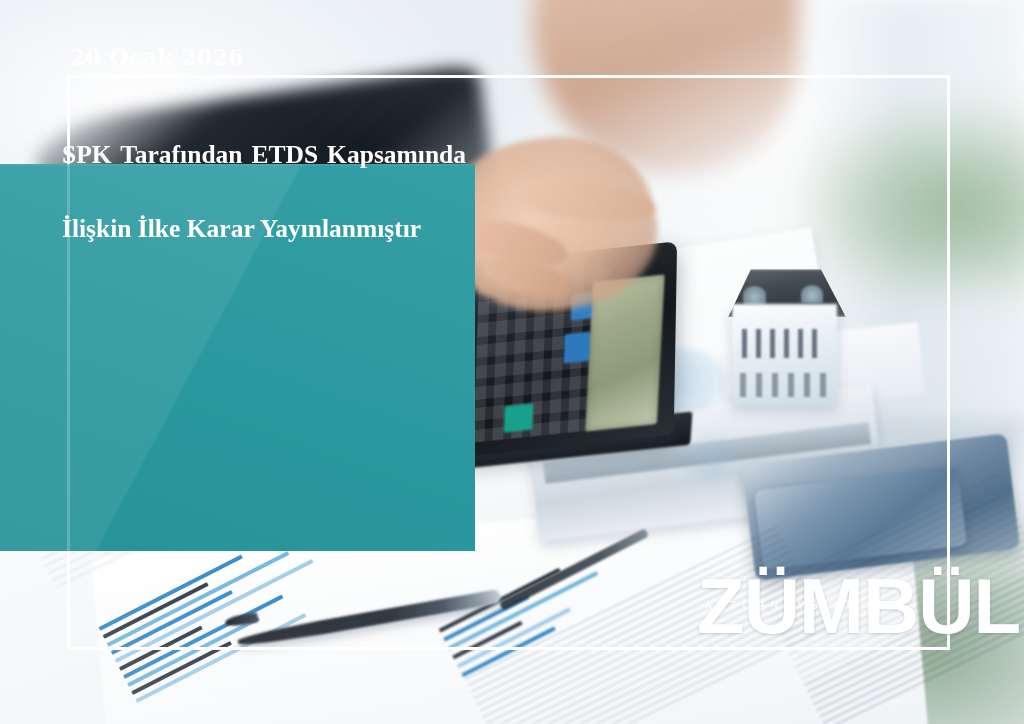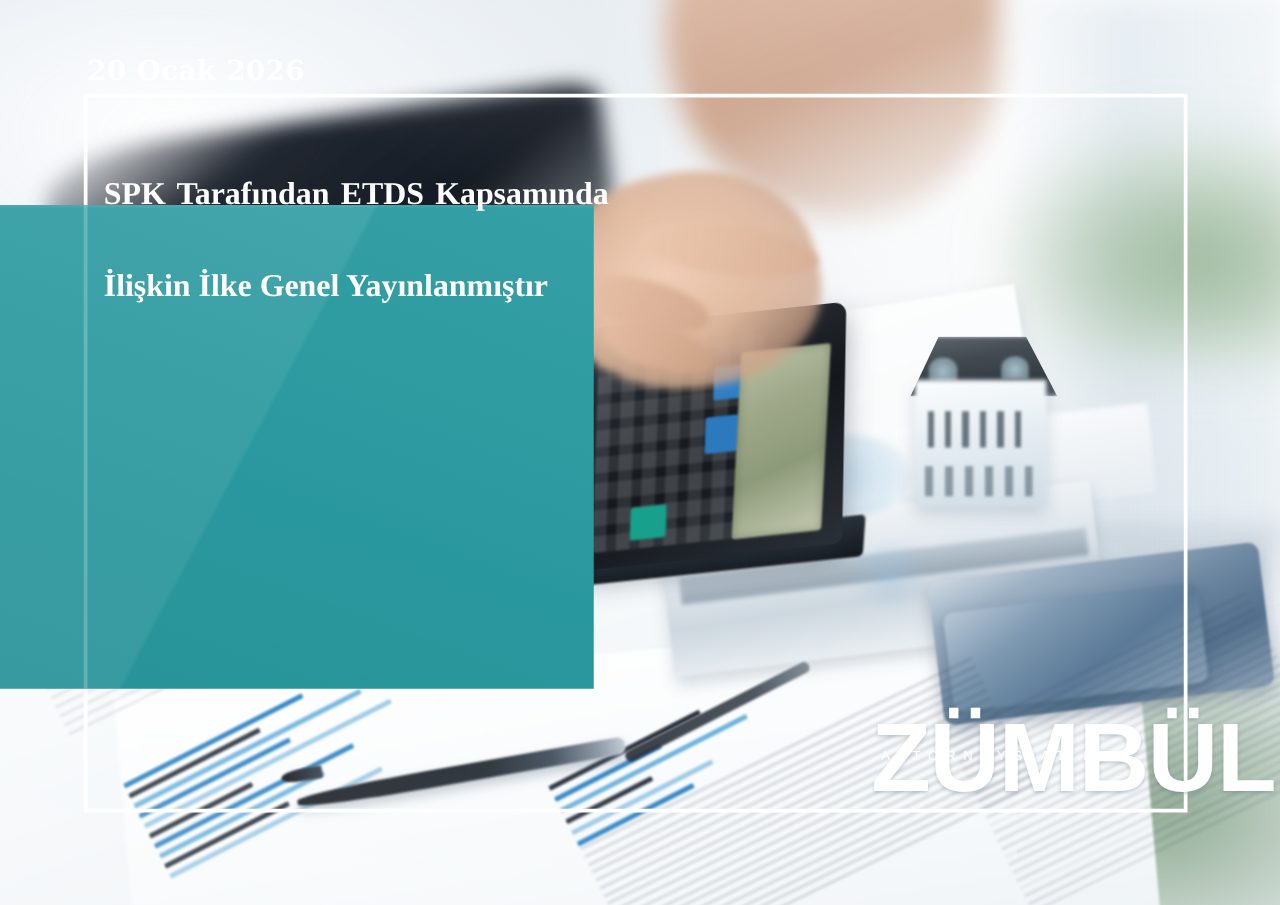--- a/index.html
+++ b/index.html
@@ -434,21 +434,20 @@
     width:404px;
     color:#ffffff;
     font-family:"Liberation Serif", serif;
     font-weight:bold;
     font-size:25.5px;
     line-height:37px;
     text-align:justify;
     text-justify:inter-word;
     -webkit-hyphens:none;
     hyphens:none;
-    margin-left:21px;
   }
   .headline .ln { display:block; }
   .headline .ln.j {
     text-align:justify;
   }
   .headline .ln.j::after {
     content:"";
     display:inline-block;
     width:100%;
     height:0;
@@ -576,21 +575,21 @@
 
   <div class="teal-panel"></div>
   <div class="teal-topline"></div>
   <div class="frame-thru"></div>
 
   <div class="panel-content">
     <div class="date">20 Ocak 2026</div>
 
     <div class="headline">
       <span class="ln j">SPK Tarafından ETDS Kapsamında</span>
-      <span class="ln">İlişkin İlke Genel Yayınlanmıştır</span>
+      <span class="ln">İlişkin İlke Karar Yayınlanmıştır</span>
     </div>
   </div>
 
   <div class="logo">
     <div class="logo-word">ZÜMBÜL</div>
     <div class="logo-sub">ATTORNEYS AT LAW</div>
   </div>
 
 </div>
 

